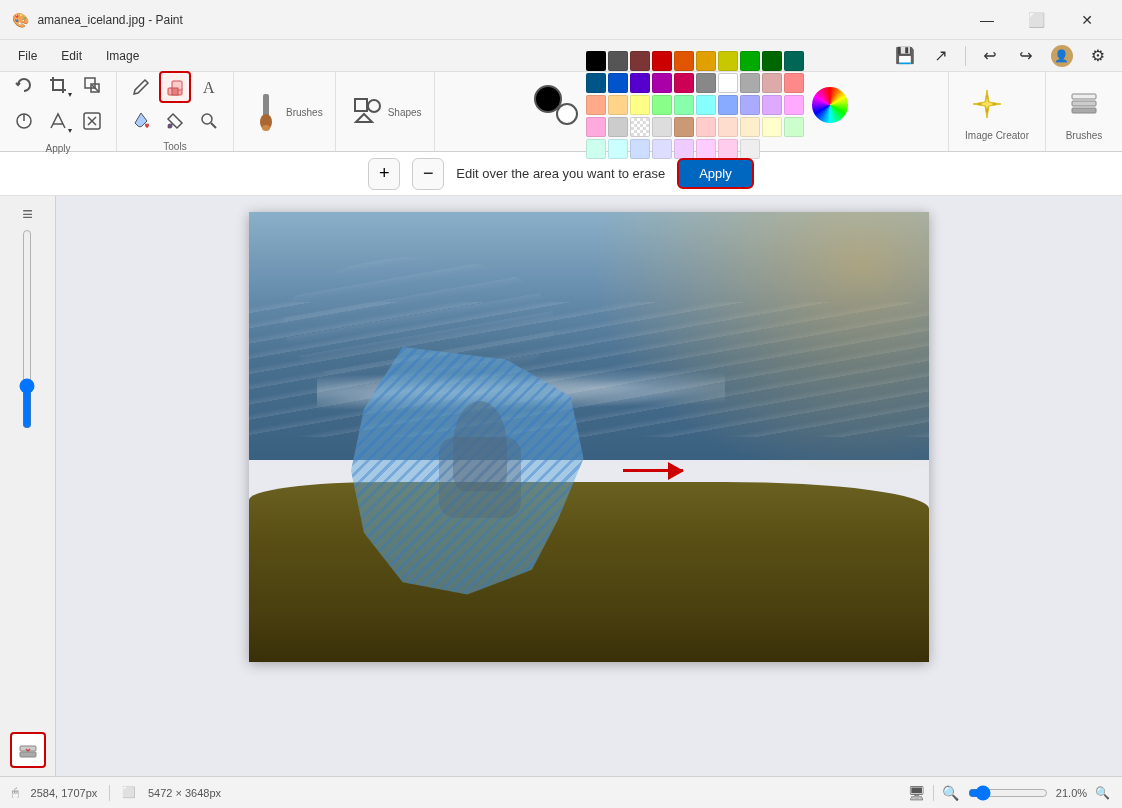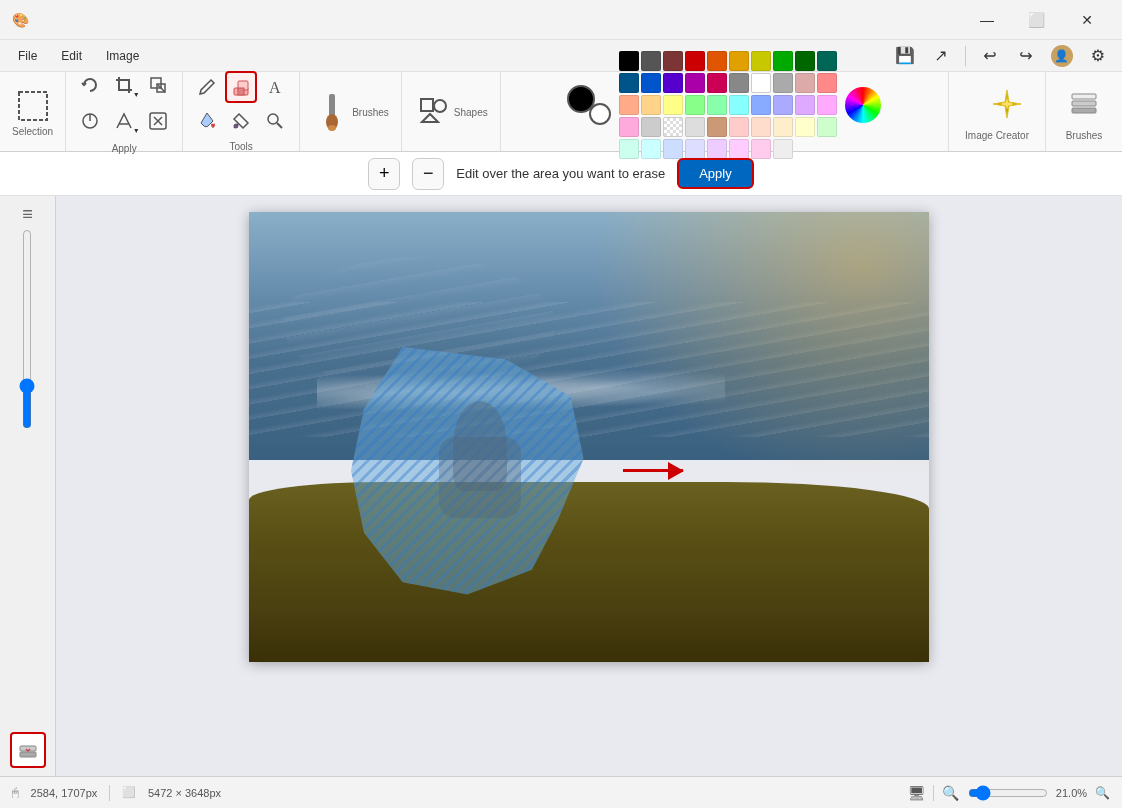--- a/index.html
+++ b/index.html
@@ -138,21 +138,21 @@
       border-radius: 2px;
       cursor: pointer;
       border: 1px solid rgba(0,0,0,0.1);
     }
     .rainbow-btn { width: 36px; height: 36px; background: conic-gradient(red, yellow, lime, cyan, blue, magenta, red); border-radius: 50%; border: none; cursor: pointer; }
 
     
     .image-creator-section {
       display: flex;
       flex-direction: column;
-      align-items: flex-end;
+      align-items: flex-start;
       justify-content: center;
       padding: 4px 16px;
       border-right: 1px solid #e0e0e0;
       gap: 2px;
     }
 
     
     .layers-section {
       display: flex;
       flex-direction: column;
@@ -377,20 +377,21 @@
       position: absolute;
       bottom: 2px;
       right: 2px;
     }
   </style>
 </head>
 <body>
 
 <div class="titlebar">
   <span style="font-size:14px;">🎨</span>
+  <span class="titlebar-title">amanea_iceland.jpg - Paint</span>
   <div class="titlebar-controls">
     <button class="titlebar-btn">—</button>
     <button class="titlebar-btn">⬜</button>
     <button class="titlebar-btn close">✕</button>
   </div>
 </div>
 
 <div class="menubar">
   <span class="menu-item">File</span>
   <span class="menu-item">Edit</span>
@@ -406,28 +407,20 @@
   <div style="margin-left: auto; display:flex; gap:4px;">
     <button class="menu-icon-btn">
       <span style="width:22px;height:22px;border-radius:50%;background:#c8a060;display:flex;align-items:center;justify-content:center;font-size:12px;">👤</span>
     </button>
     <button class="menu-icon-btn">⚙</button>
   </div>
 </div>
 
 <div class="ribbon">
 
-  <div class="selection-section">
-    <div class="sel-icon">
-      <svg width="36" height="36" viewBox="0 0 36 36">
-        <rect x="4" y="4" width="28" height="28" fill="none" stroke="#555" stroke-width="2" stroke-dasharray="4,2"></rect>
-      </svg>
-    </div>
-    <span class="sel-label">Selection</span>
-  </div>
 
   <div class="image-section">
     <div class="image-tools-row">
       <button class="ribbon-btn" title="Rotate">
         <svg width="20" height="20" viewBox="0 0 20 20">
             <path d="M4 10 A6 6 0 1 1 10 16" fill="none" stroke="#555" stroke-width="2"></path>
             <path d="M2 8 L4 10 L6 8" fill="none" stroke="#555" stroke-width="2"></path>
           </svg>
       </button>
       <button class="ribbon-btn with-arrow" title="Crop">

